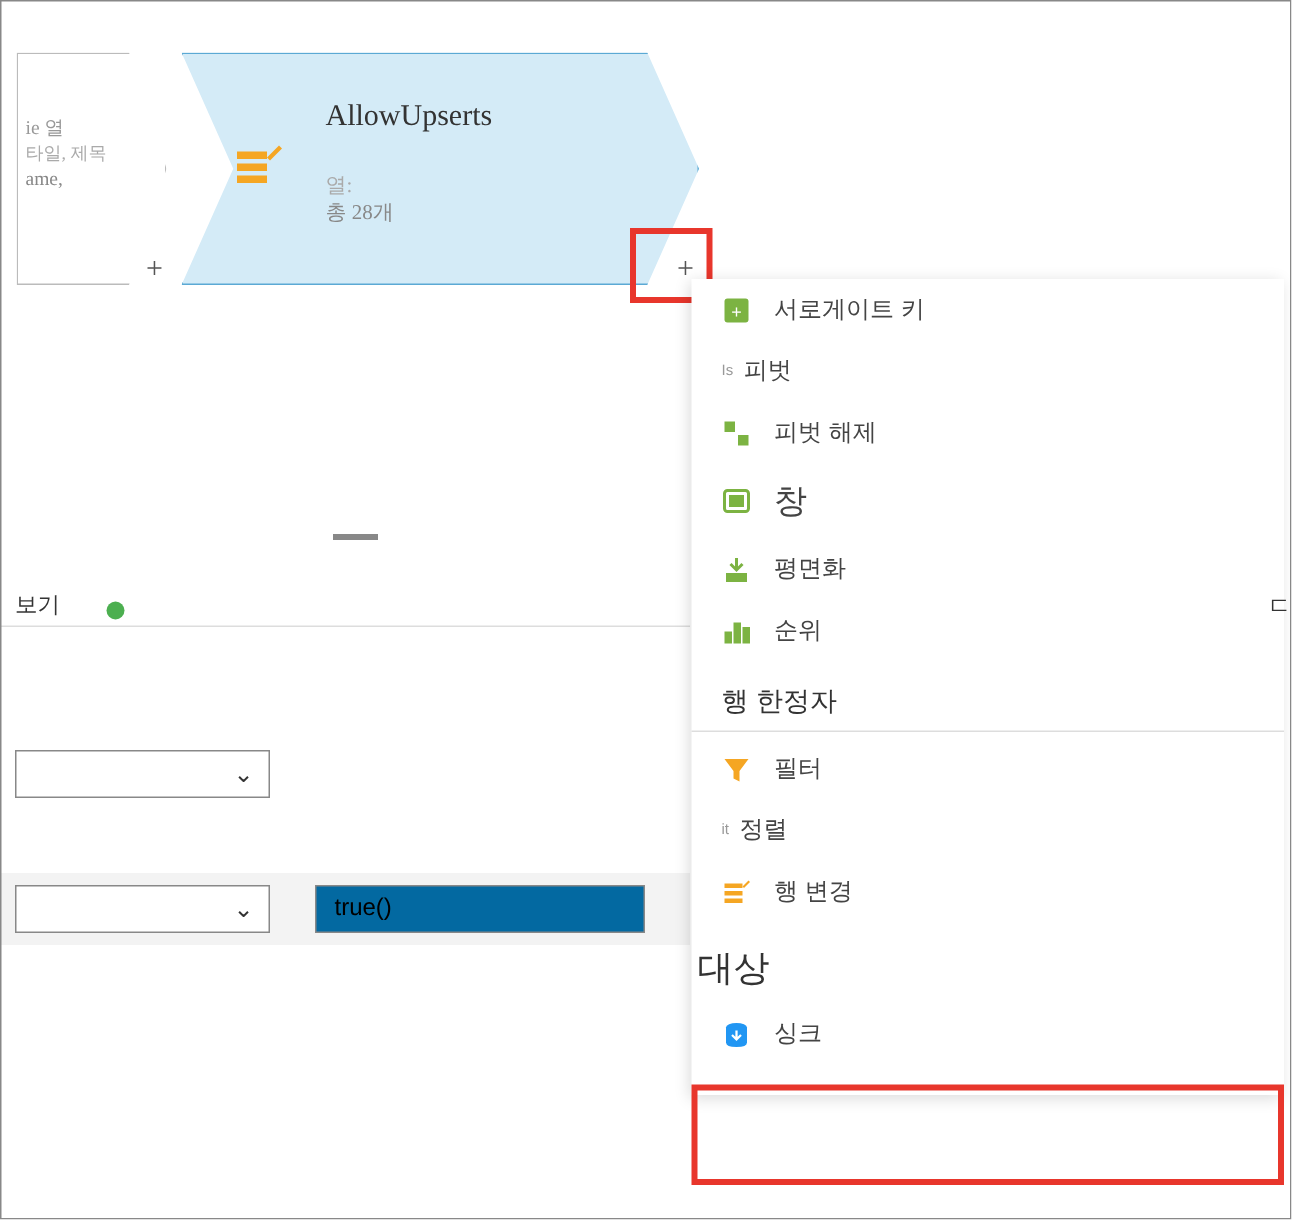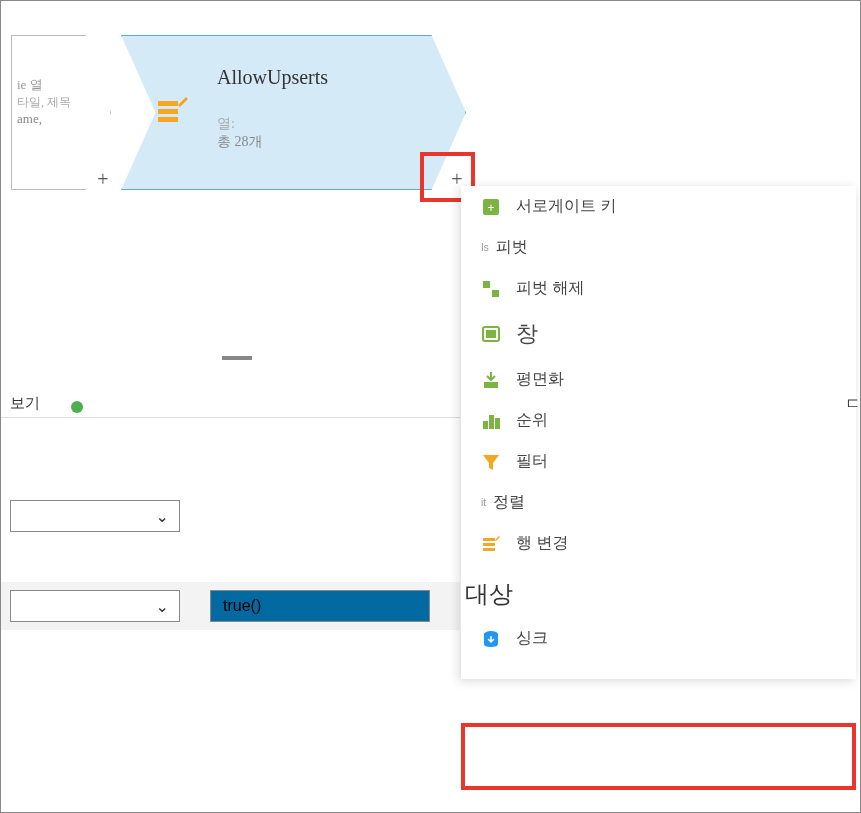--- a/index.html
+++ b/index.html
@@ -391,20 +391,21 @@
     <span class="menu-icon">
       <svg viewBox="0 0 20 20" width="20" height="20">
           <rect x="2" y="10" width="5" height="8" fill="#7cb342"></rect>
           <rect x="8" y="4" width="5" height="14" fill="#7cb342"></rect>
           <rect x="14" y="7" width="5" height="11" fill="#7cb342"></rect>
         </svg>
     </span>
     <span>순위</span>
   </div>
 
+  <div class="menu-heading">행 한정자</div>
 
   <div class="menu-item">
     <span class="menu-icon">
       <svg viewBox="0 0 20 20" width="20" height="20">
           <path d="M2 3 L18 3 L12 11 L12 18 L8 16 L8 11 Z" fill="#f5a623"></path>
         </svg>
     </span>
     <span>필터</span>
   </div>
   <div class="menu-item">

